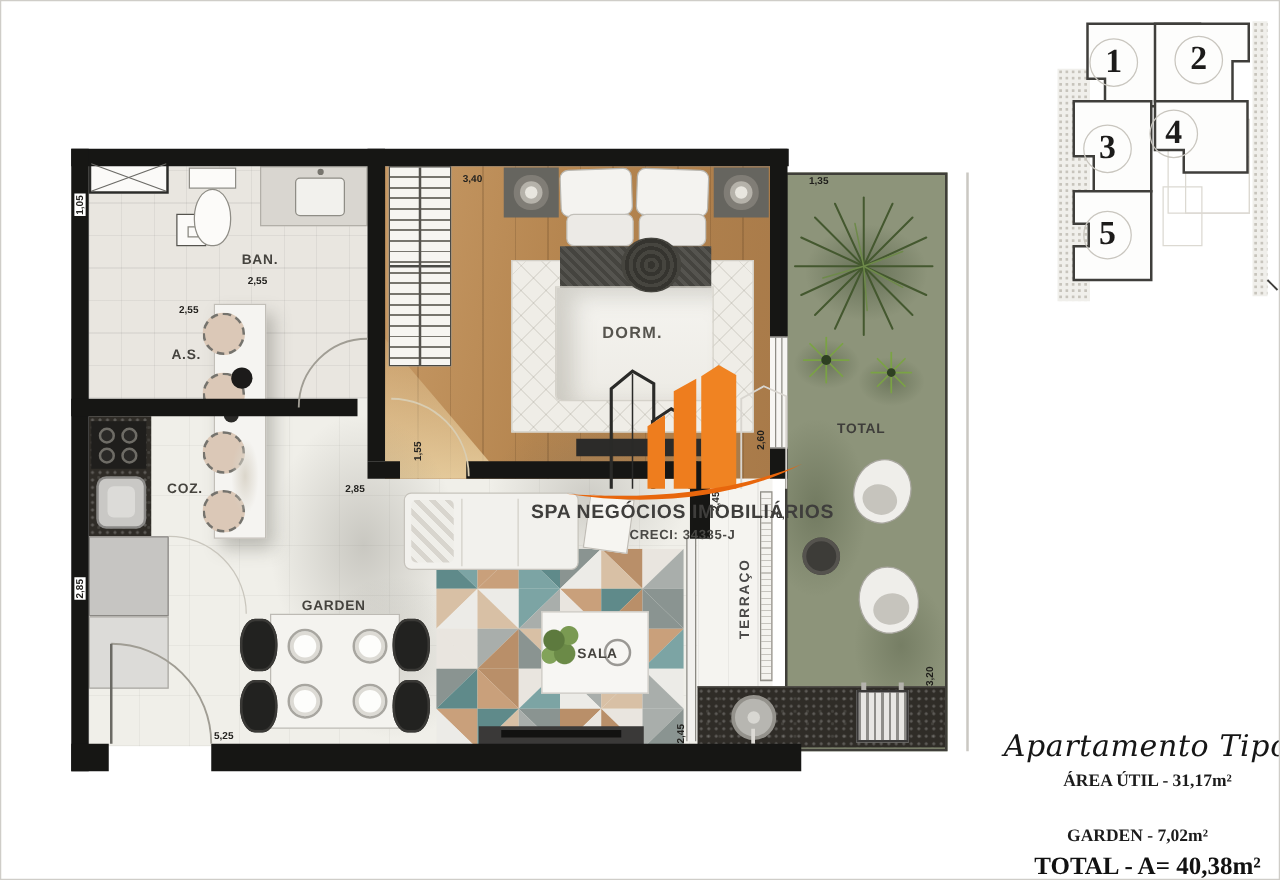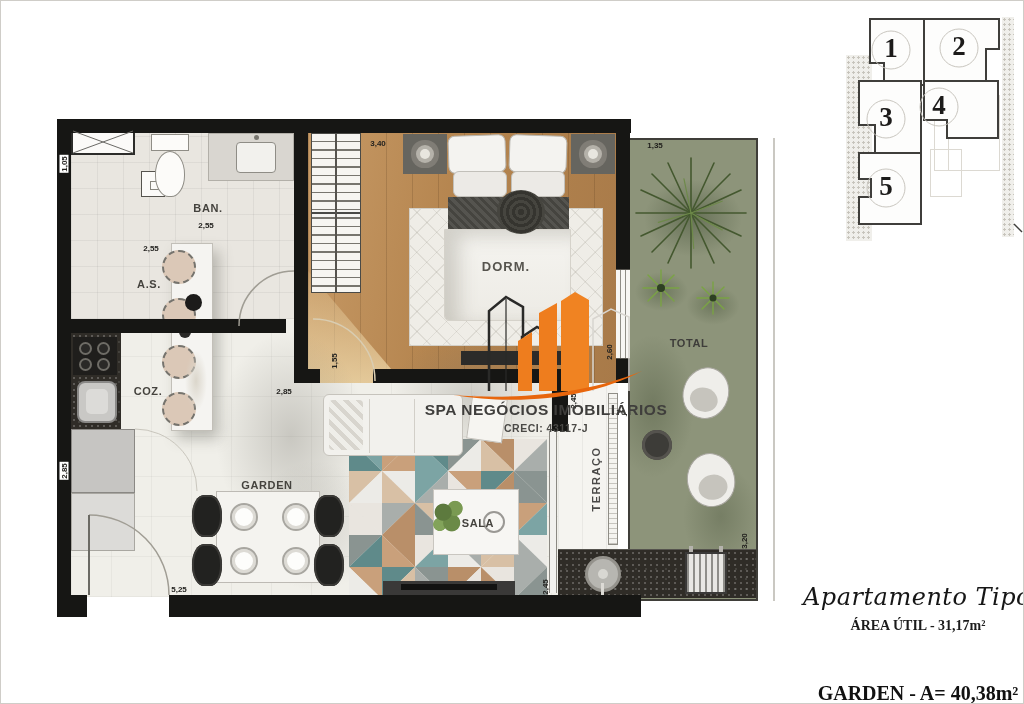--- a/index.html
+++ b/index.html
@@ -333,21 +333,21 @@
       <polygon points="560,300 574,291 588,299 588,390 560,390" fill="#f08322"></polygon>
     </g>
     <path d="M452,394 C520,405 590,397 641,370 C586,393 515,399 452,394 Z" fill="#e8660c"></path>
 
     <line x1="1013" y1="223" x2="1021" y2="231" stroke="#3f3e3b" stroke-width="1.5"></line>
   </svg>
 
   <div class="abs" style="left:545px;top:400px;transform:translateX(-50%);z-index:8;white-space:nowrap;
     font:700 15.5px 'Liberation Sans',sans-serif;color:#3f3e3c;letter-spacing:.5px">SPA NEGÓCIOS IMOBILIÁRIOS</div>
   <div class="abs" style="left:545px;top:421px;transform:translateX(-50%);z-index:8;white-space:nowrap;
-    font:700 10.5px 'Liberation Sans',sans-serif;color:#4a4946;letter-spacing:.5px">CRECI: 43117-J</div>
+    font:700 10.5px 'Liberation Sans',sans-serif;color:#4a4946;letter-spacing:.5px">CRECI: 34335-J</div>
 
   <div class="abs" style="left:833px;top:6px;width:192px;height:240px;z-index:6">
     <div class="abs ksp" style="left:12px;top:48px;width:26px;height:186px"></div>
     <div class="abs ksp" style="left:168px;top:10px;width:12px;height:220px"></div>
     <div class="abs" style="left:100px;top:88px;width:64px;height:74px;border:1px solid #dcd9d2"></div>
     <div class="abs" style="left:114px;top:118px;width:50px;height:44px;border:1px solid #dcd9d2"></div>
     <div class="abs" style="left:96px;top:142px;width:30px;height:46px;border:1px solid #dcd9d2"></div>
     <svg width="192" height="240" viewBox="0 0 192 240" style="position:absolute;left:0;top:0" xmlns="http://www.w3.org/2000/svg">
       <path d="M36,12 L126,12 L126,78 L50,78 L50,56 L36,56 Z" fill="#fdfdfc" stroke="#3f3e3b" stroke-width="2"></path>
       <path d="M90,12 L165,12 L165,42 L152,42 L152,74 L90,74 Z" fill="#fdfdfc" stroke="#3f3e3b" stroke-width="2"></path>
@@ -364,16 +364,18 @@
     <div class="abs" style="left:125px;top:41px;transform:translate(-50%,-54%);font:700 27px 'Liberation Serif',serif;color:#1c1b1a">2</div>
     <div class="abs" style="left:52px;top:112px;transform:translate(-50%,-54%);font:700 27px 'Liberation Serif',serif;color:#1c1b1a">3</div>
     <div class="abs" style="left:105px;top:100px;transform:translate(-50%,-54%);font:700 27px 'Liberation Serif',serif;color:#1c1b1a">4</div>
     <div class="abs" style="left:52px;top:181px;transform:translate(-50%,-54%);font:700 27px 'Liberation Serif',serif;color:#1c1b1a">5</div>
   </div>
 
   <div class="abs" style="left:802px;top:582px;z-index:6;white-space:nowrap;
     font:italic 24px 'DejaVu Serif',serif;color:#161616;letter-spacing:.5px">Apartamento Tipo 02 - Gara</div>
   <div class="abs" style="left:810px;top:617px;width:214px;text-align:center;z-index:6;
     font:700 14px 'Liberation Serif',serif;color:#1c1c1c">ÁREA ÚTIL - 31,17m²</div>
+  <div class="abs" style="left:802px;top:661px;width:214px;text-align:center;z-index:6;
+    font:700 14px 'Liberation Serif',serif;color:#1c1c1c">GARDEN - 7,02m²</div>
   <div class="abs" style="left:810px;top:681px;width:214px;text-align:center;z-index:6;
-    font:600 20px 'Liberation Serif',serif;color:#111111">GARDEN - A= 40,38m²</div>
+    font:600 20px 'Liberation Serif',serif;color:#111111">TOTAL - A= 40,38m²</div>
 
 </div>
 
 </body></html>

